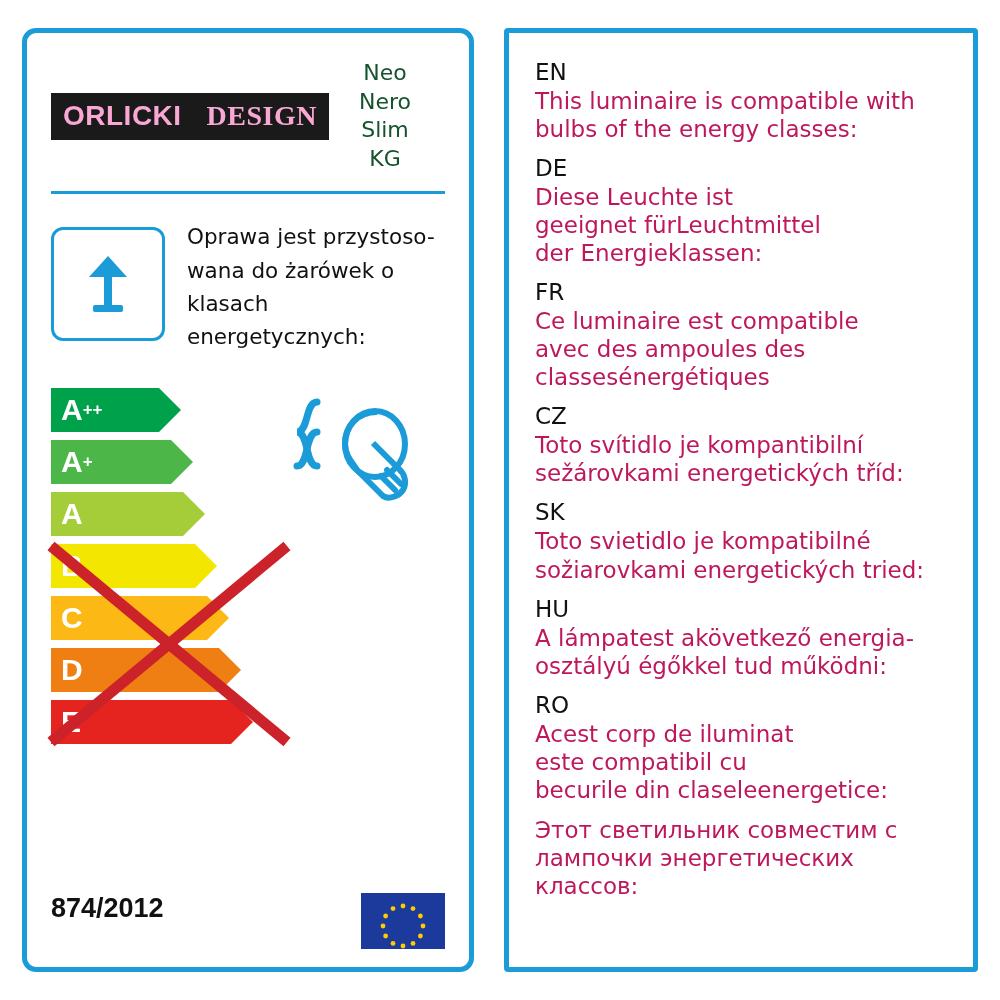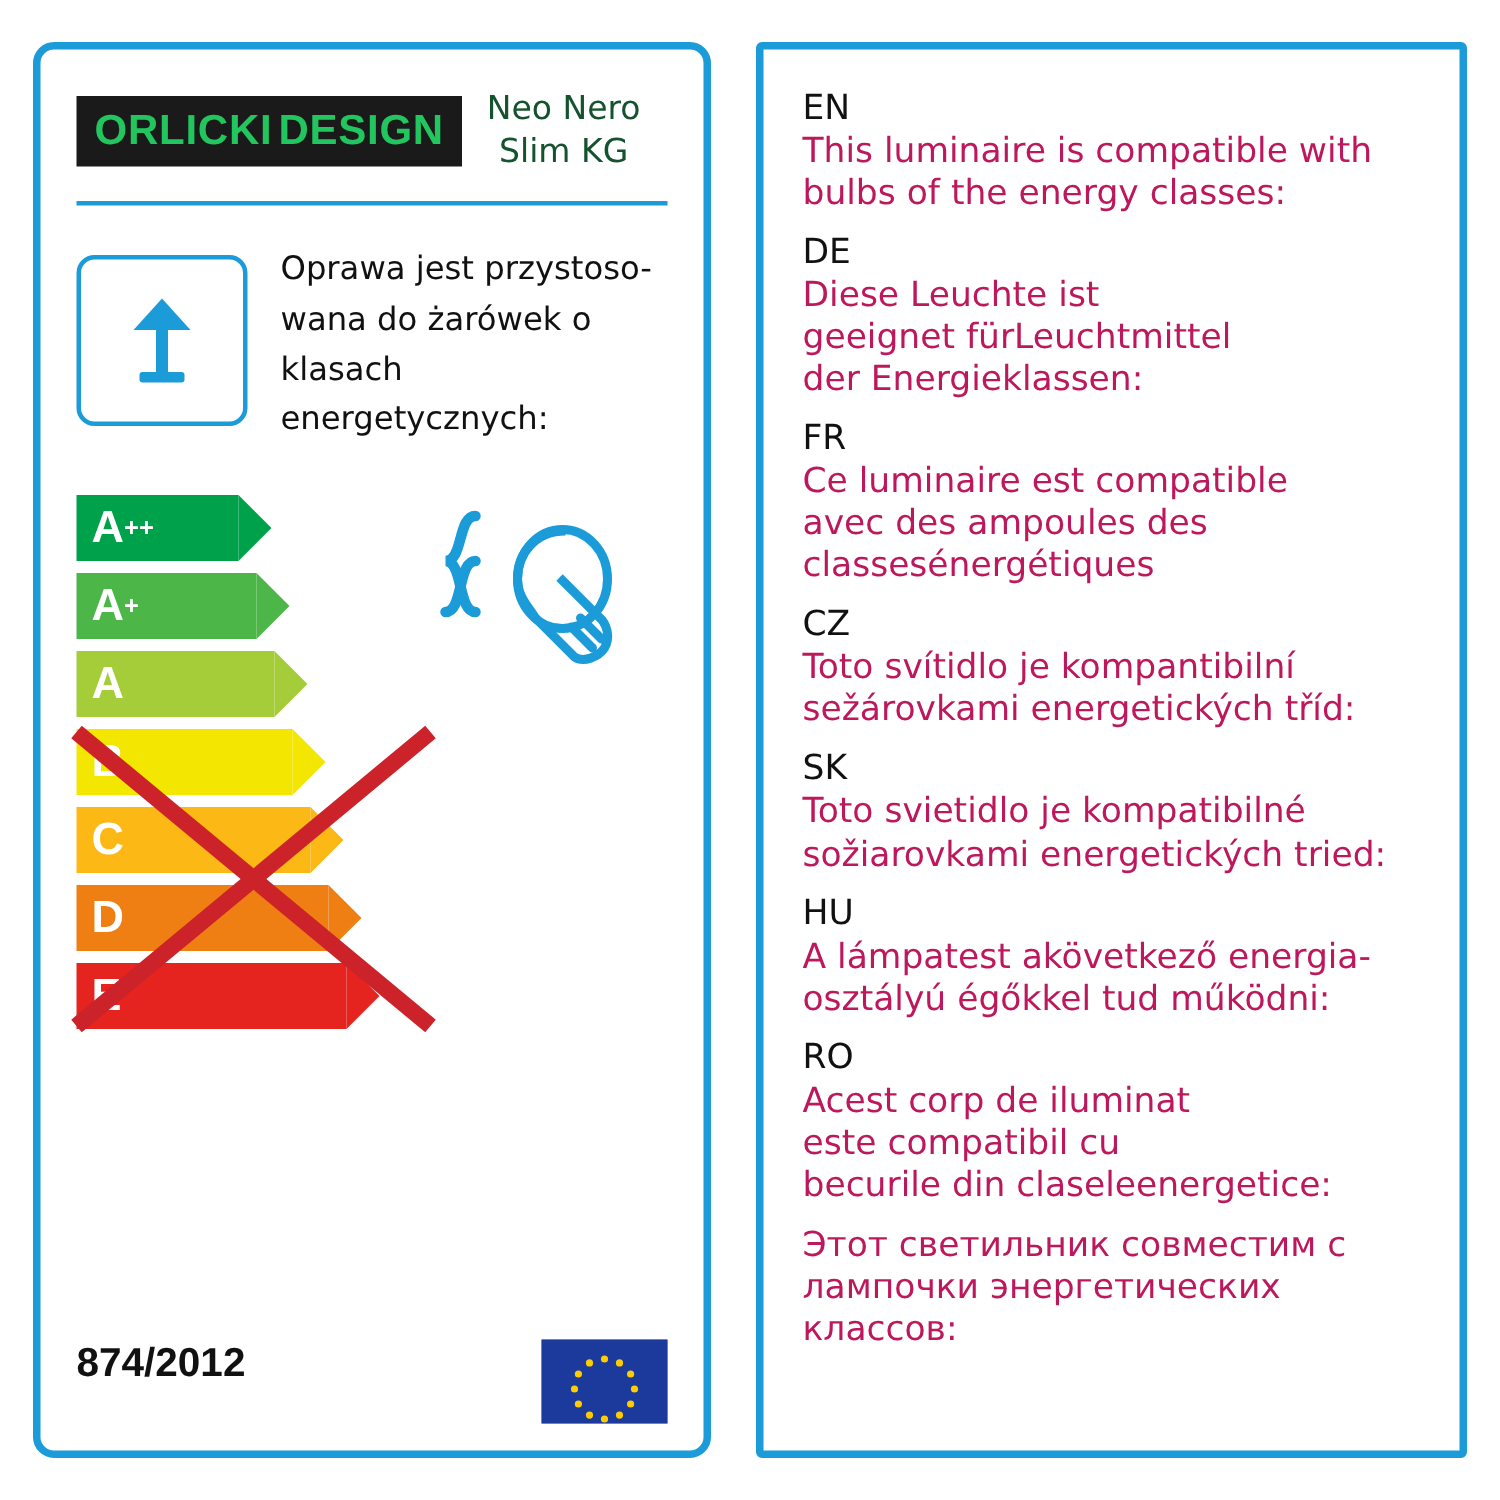--- a/index.html
+++ b/index.html
@@ -36,32 +36,32 @@
   }
 
   .brandrow {
     display: flex;
     align-items: center;
     justify-content: space-between;
     gap: 14px;
   }
   .logo {
     background: #1a1a1a;
-    color: #22c55e;
+    color: #f9a8d4;
     font-family: "Liberation Sans", sans-serif;
     font-weight: bold;
     font-size: 28px;
     letter-spacing: 0.5px;
     padding: 9px 12px 10px 12px;
     display: inline-flex;
     align-items: center;
-    gap: 4px;
+    gap: 25px;
     line-height: 1;
   }
-  .logo .l2 { font-weight: bold; }
+  .logo .l2 { font-weight: bold; font-family: Liberation Serif, serif; }
   .model {
     text-align: center;
     font-size: 22px;
     color: #14532d;
     line-height: 1.3;
     padding-right: 18px;
   }
   .divider {
     height: 3px;
     background: #1b9bd8;

